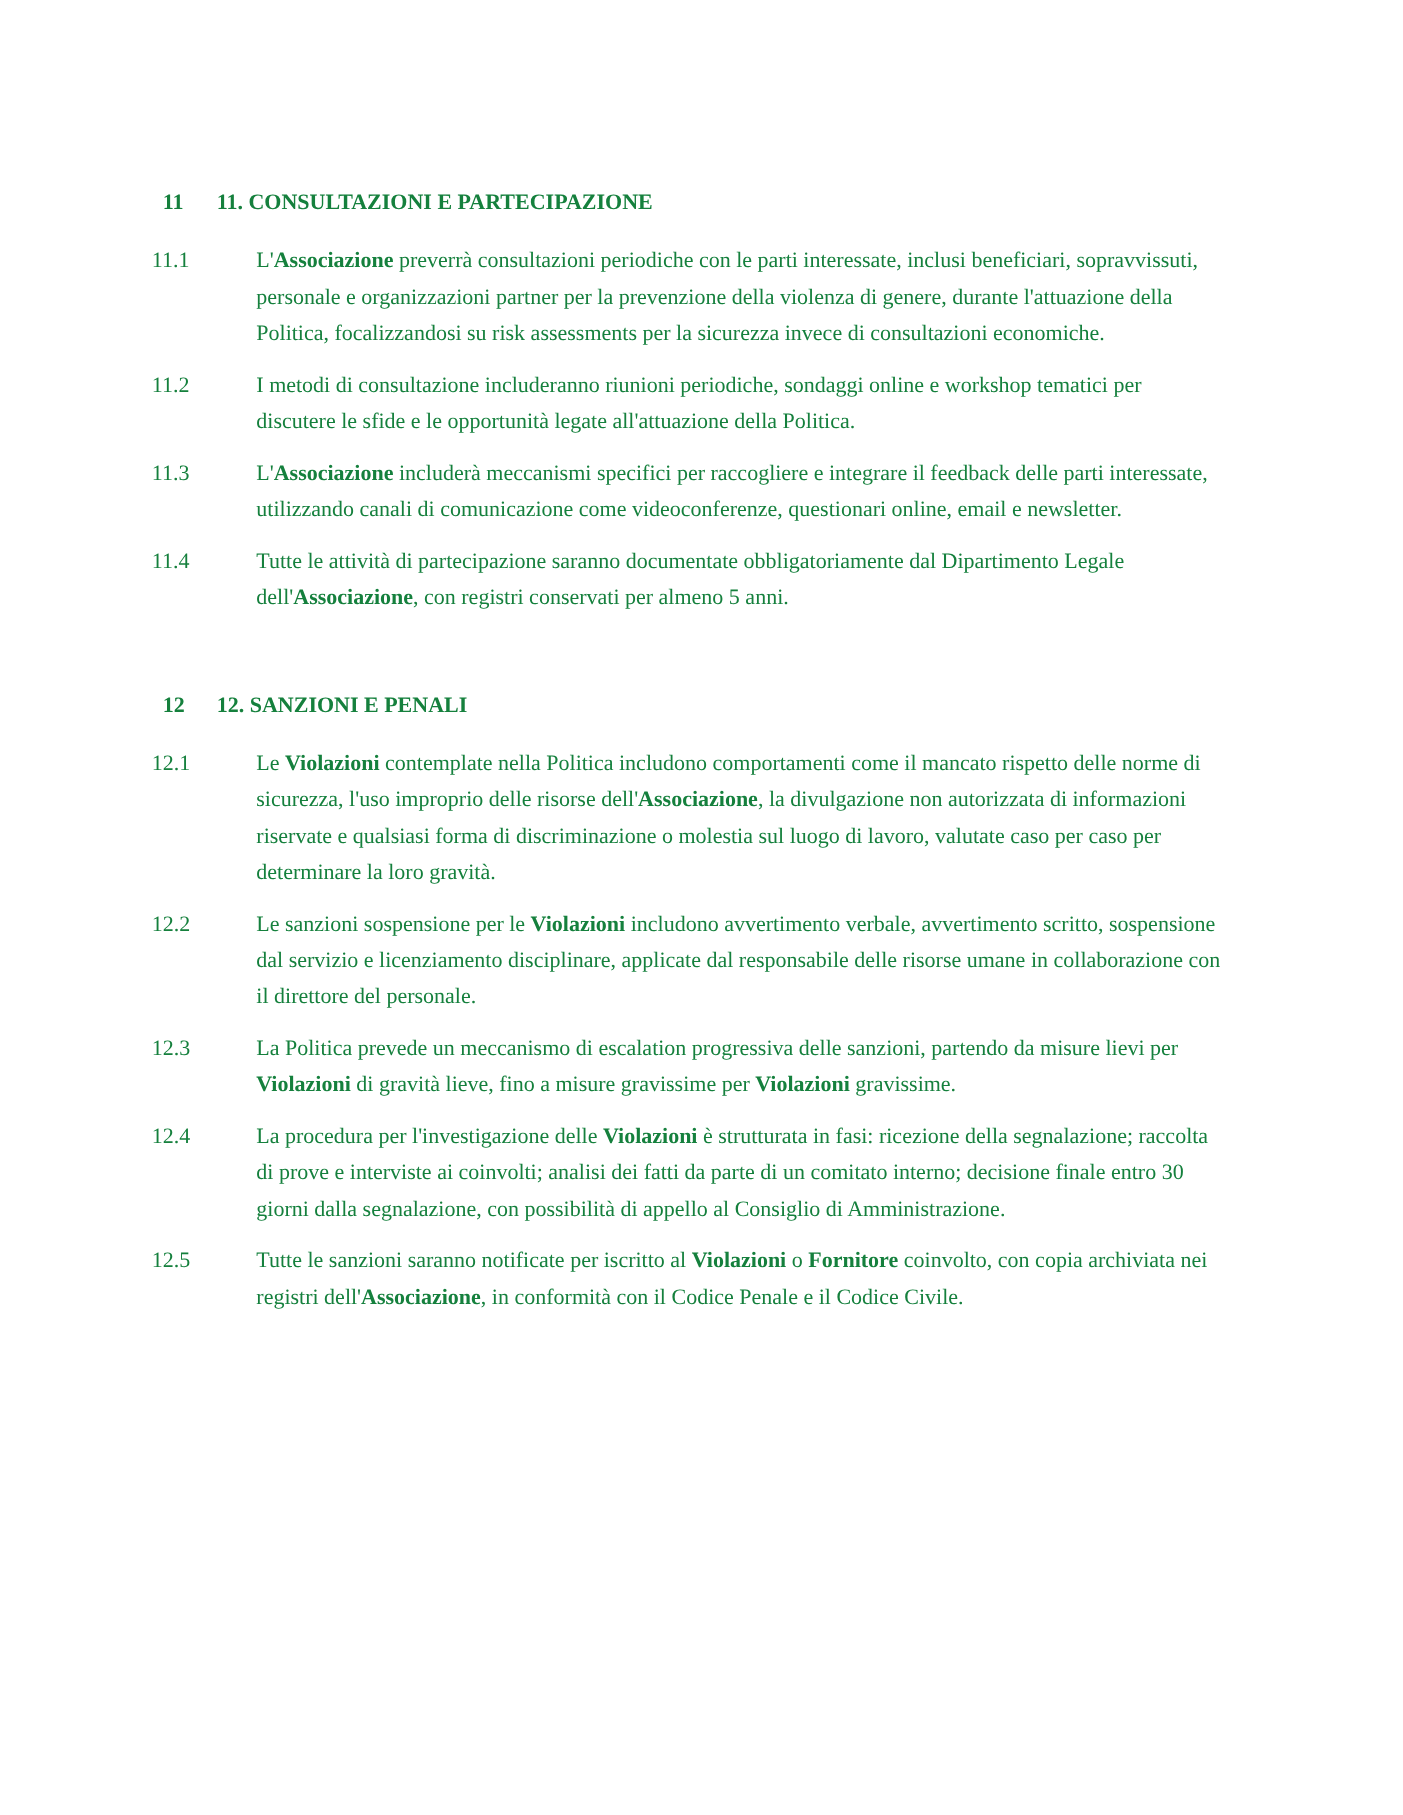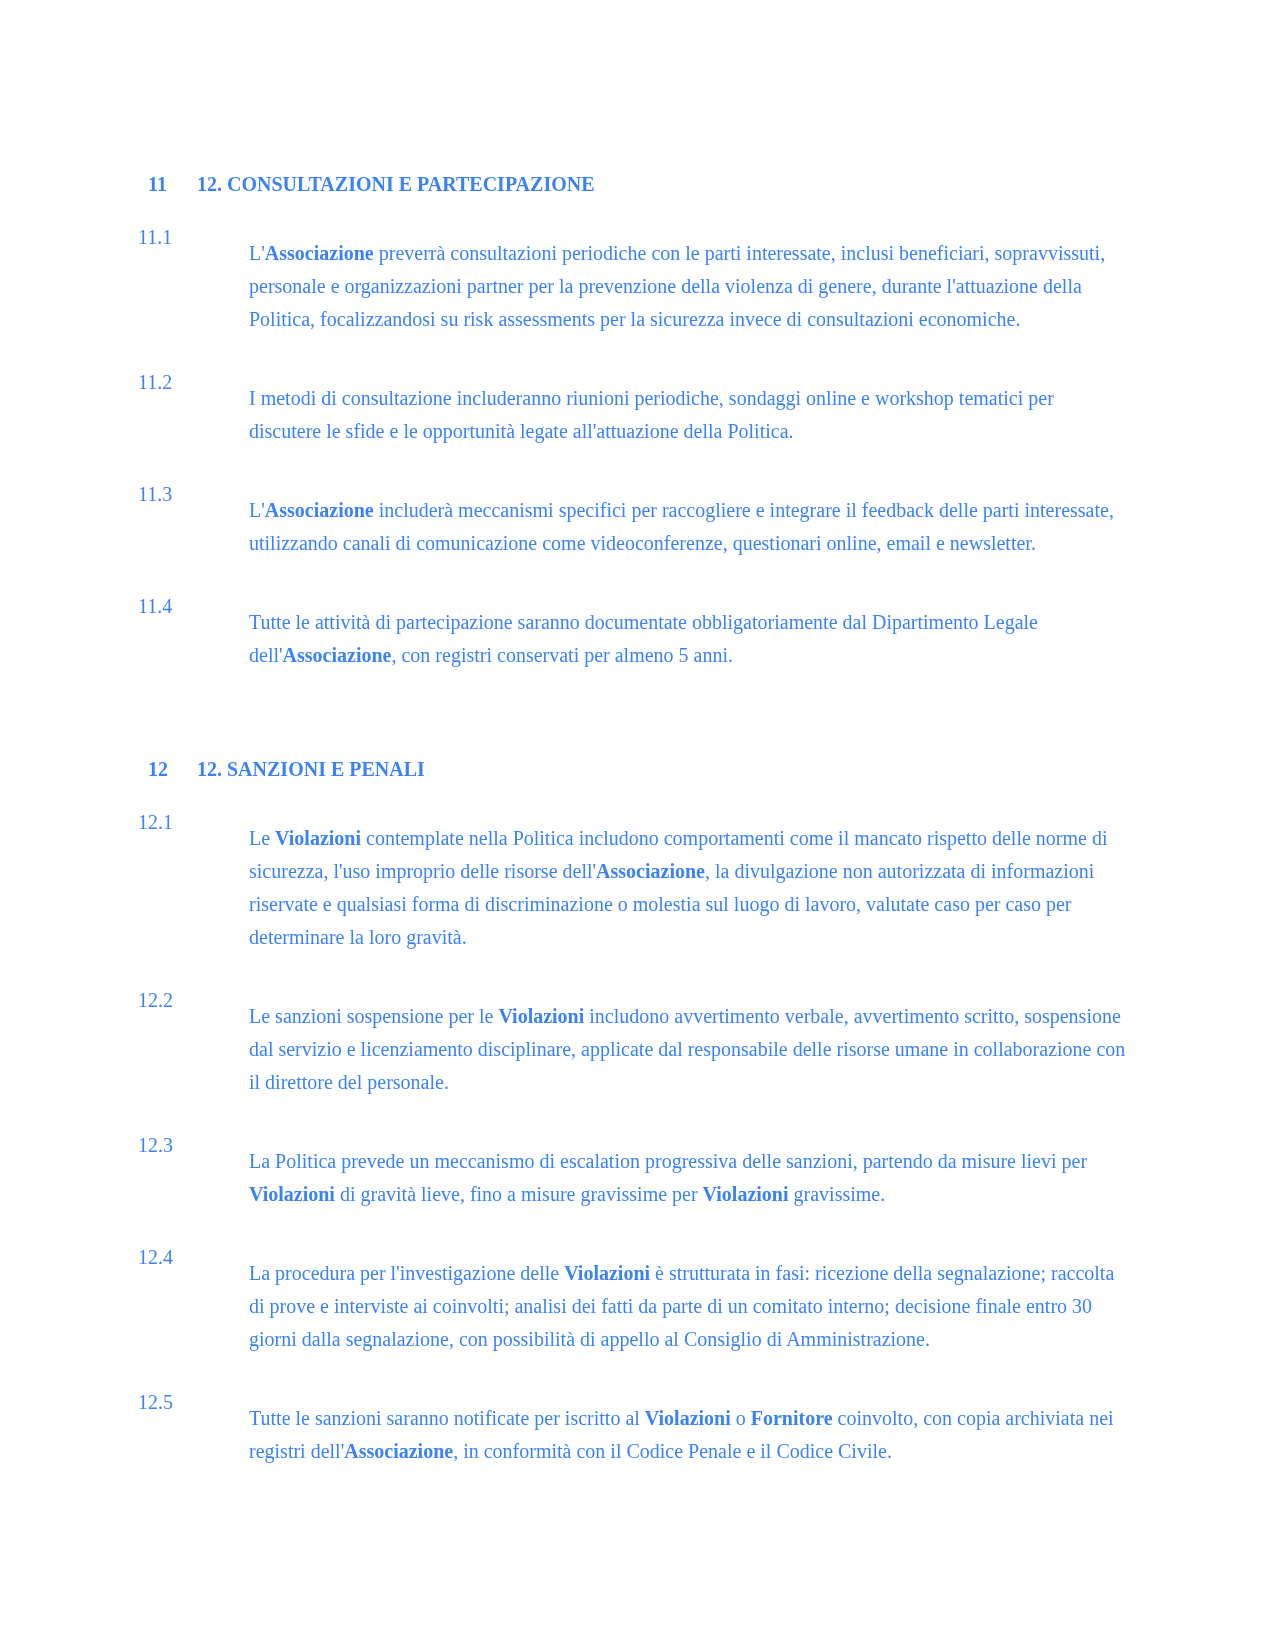--- a/index.html
+++ b/index.html
@@ -3,21 +3,21 @@
 <meta charset="utf-8">
 <style>
   html, body { margin: 0; padding: 0; }
   body { background: #ffffff; }
   .page {
     position: relative;
     width: 1275px;
     height: 1650px;
     margin: 0 auto;
     background: #ffffff;
-    color: #3b82f6;
+    color: #15803d;
     font-family: "Liberation Serif", "DejaVu Serif", serif;
     font-size: 20px;
     line-height: 33px;
     box-sizing: border-box;
     padding: 168px 100px 0 138px;
     overflow: hidden;
     display: flex;
     flex-direction: column;
   }
   section { display: flex; flex-direction: column; margin: 0; }
@@ -33,36 +33,36 @@
     font-weight: bold;
   }
   .htext {
     margin: 0;
     font-size: 20px;
     font-weight: bold;
     line-height: 33px;
   }
   .para { margin: 0 0 14px 0; gap: 36px; }
   .ptext {
-    margin: 16px;
+    margin: 0;
     width: 878px;
     max-width: 878px;
     text-align: left;
   }
   .ptext b { font-weight: bold; }
 </style>
 </head>
 <body>
 
 <main class="page">
 
   <section>
     <div class="row heading-row">
       <div class="num hnum">11</div>
-      <h2 class="htext">12. CONSULTAZIONI E PARTECIPAZIONE</h2>
+      <h2 class="htext">11. CONSULTAZIONI E PARTECIPAZIONE</h2>
     </div>
     <div class="row para">
       <div class="num">11.1</div>
       <p class="ptext"><span>L'</span><b>Associazione</b><span> preverrà consultazioni periodiche con le parti interessate, inclusi beneficiari, sopravvissuti, personale e organizzazioni partner per la prevenzione della violenza di genere, durante l'attuazione della Politica, focalizzandosi su risk assessments per la sicurezza invece di consultazioni economiche.</span></p>
     </div>
     <div class="row para">
       <div class="num">11.2</div>
       <p class="ptext"><span>I metodi di consultazione includeranno riunioni periodiche, sondaggi online e workshop tematici per discutere le sfide e le opportunità legate all'attuazione della Politica.</span></p>
     </div>
     <div class="row para">

